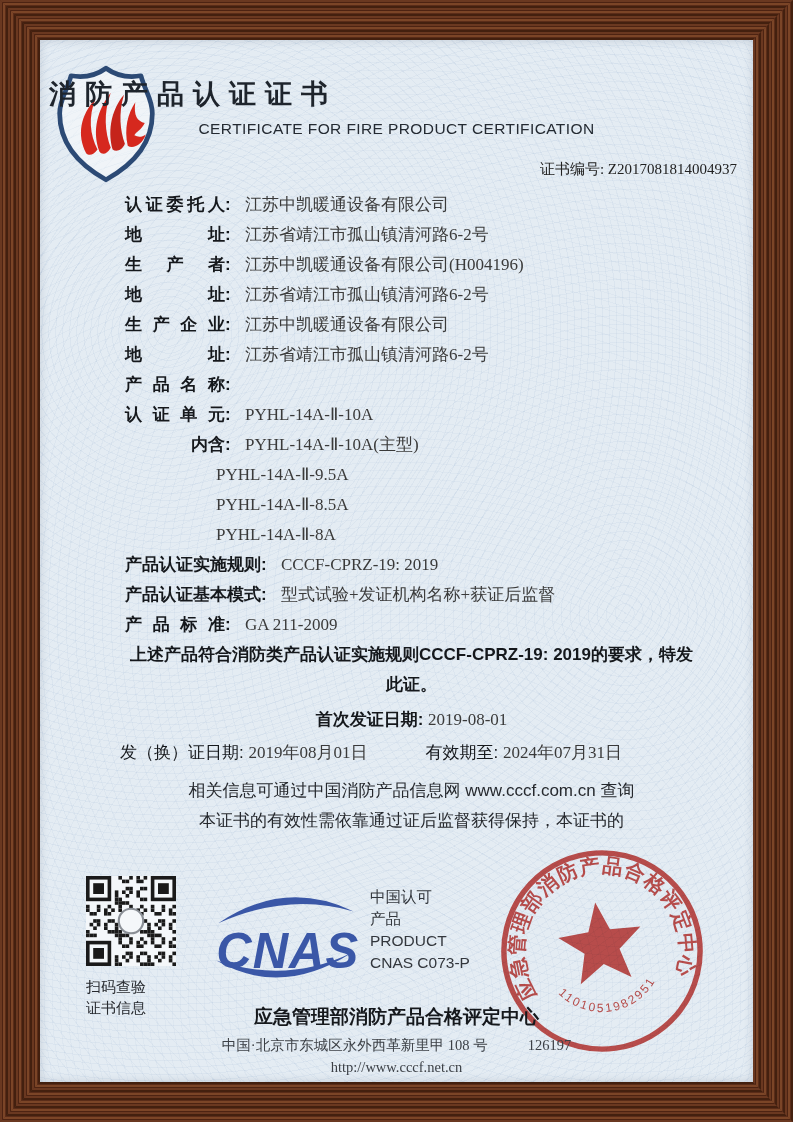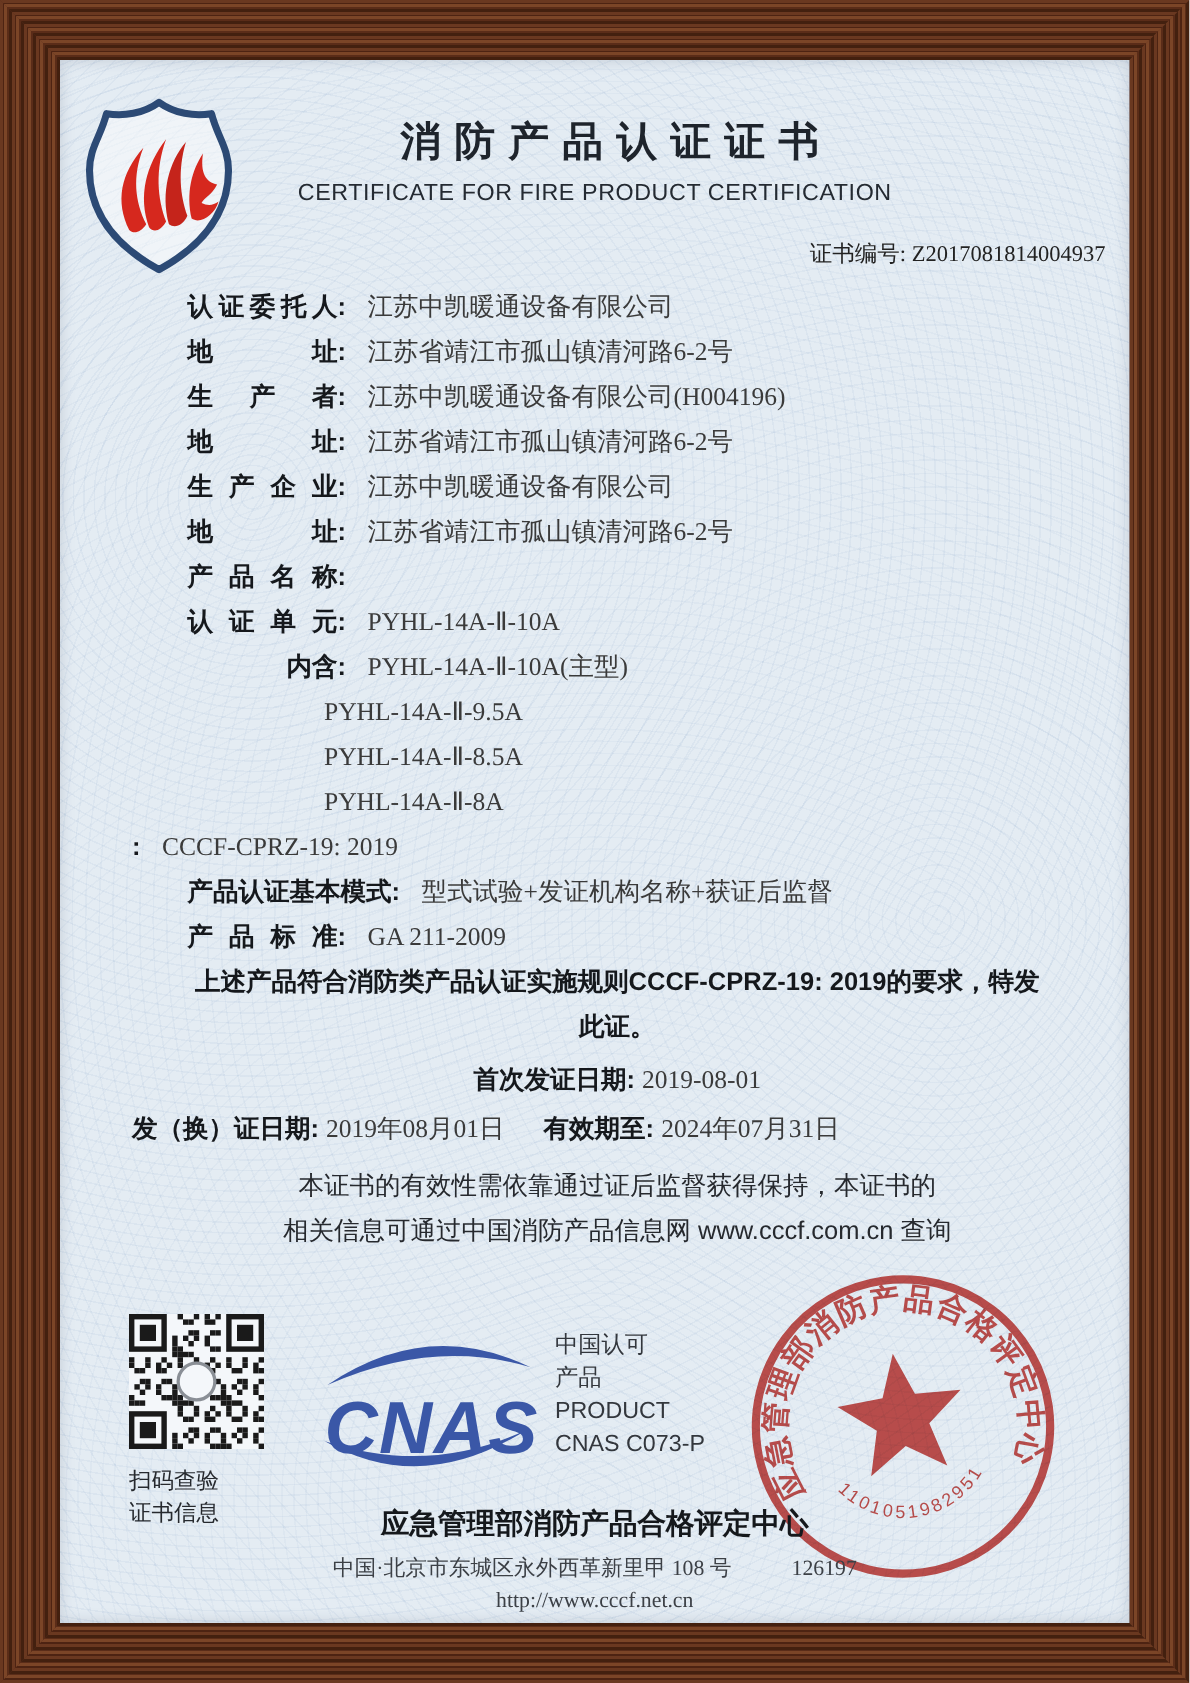--- a/index.html
+++ b/index.html
@@ -23,40 +23,40 @@
 
   
   .cert{position:absolute;left:40px;top:40px;width:713px;height:1042px;background:#e4ecf3;
     background-image:
       repeating-radial-gradient(circle at 18% 28%,rgba(110,145,190,.08) 0 1px,transparent 1px 7px),
       repeating-radial-gradient(circle at 82% 55%,rgba(110,145,190,.07) 0 1px,transparent 1px 9px),
       repeating-radial-gradient(circle at 50% 92%,rgba(110,145,190,.06) 0 1px,transparent 1px 8px);
     box-shadow:inset 0 0 10px rgba(40,50,80,.18);overflow:hidden;}
 
   .logo{position:absolute;left:14px;top:18px;width:104px;height:132px;}
-  .title-cn{position:absolute;left:0;right:0;top:36px;text-align:center;font-size:27px;font-weight:700;
-    letter-spacing:9px;color:#1e242c;text-indent:9px;margin-left:20px;}
+  .title-cn{position:absolute;left:0;right:0;top:36px;font-size:27px;font-weight:700;
+    letter-spacing:9px;color:#1e242c;text-indent:9px;}
   .title-en{position:absolute;left:0;right:0;top:80px;text-align:center;font-size:15.5px;color:#242a32;
     letter-spacing:.4px;}
   .certno{position:absolute;right:16px;top:120px;font-size:15px;color:#222;font-family:"Liberation Serif",serif;}
 
   .rows{position:absolute;left:48px;right:18px;top:150px;font-size:17px;color:#333;}
   .row{display:flex;height:30px;line-height:30px;white-space:nowrap;}
   .lbl{display:inline-block;min-width:100px;font-weight:700;color:#15181c;
     text-align:justify;text-align-last:justify;margin-left:37px;}
   .lbl.compact{text-align-last:right;}
   .colon{display:inline-block;width:12px;font-weight:700;color:#15181c;}
   .val{margin-left:8px;font-family:"Liberation Serif",serif;color:#3a3a3a;}
   .row.subrow{padding-left:120px;}
   .statement{font-weight:700;color:#15181c;line-height:30px;font-size:17px;text-align:center;}
   .center-row{text-align:center;height:30px;line-height:30px;margin-top:5px;font-size:17px;}
   .center-row .b{font-weight:700;color:#15181c;}
   .center-row .v{font-family:"Liberation Serif",serif;color:#3a3a3a;}
   .dates-row{height:30px;line-height:30px;margin-top:3px;font-size:17px;white-space:nowrap;}
-  .dates-row .b{font-weight:700;color:#15181c;}
+  .dates-row .b{font-weight:400;color:#15181c;margin-left:32px;}
   .dates-row .v{font-family:"Liberation Serif",serif;color:#3a3a3a;}
   .gap{display:inline-block;width:26px;}
   .notice{margin-top:8px;text-align:center;font-size:17px;line-height:30px;color:#26292e;}
 
   .qr-block{position:absolute;left:46px;top:836px;width:100px;}
   .qr-caption{font-size:15px;color:#26292e;line-height:21px;margin-top:6px;}
   .cnas-logo{position:absolute;left:166px;top:846px;width:158px;height:108px;}
   .cnas-text{position:absolute;left:330px;top:846px;font-size:15.5px;line-height:22px;color:#33373d;}
 
   .stamp{position:absolute;left:453px;top:802px;width:218px;height:218px;opacity:.88;
@@ -141,20 +141,21 @@
       <div class="row subrow">
           <span class="val">PYHL-14A-Ⅱ-9.5A</span>
         </div>
       <div class="row subrow">
           <span class="val">PYHL-14A-Ⅱ-8.5A</span>
         </div>
       <div class="row subrow">
           <span class="val">PYHL-14A-Ⅱ-8A</span>
         </div>
       <div class="row">
+        <span class="lbl">产品认证实施规则</span>
           <span class="colon">:</span>
           <span class="val">CCCF-CPRZ-19: 2019</span>
       </div>
       <div class="row">
         <span class="lbl">产品认证基本模式</span>
           <span class="colon">:</span>
           <span class="val">型式试验+发证机构名称+获证后监督</span>
       </div>
       <div class="row">
         <span class="lbl">产品标准</span>
@@ -166,22 +167,22 @@
       <div class="statement">此证。</div>
 
       <div class="center-row">
         <span class="b">首次发证日期: </span><span class="v">2019-08-01</span>
       </div>
       <div class="dates-row">
         <span class="b">发（换）证日期: </span><span class="v">2019年08月01日</span><span class="gap"></span><span class="b">有效期至: </span><span class="v">2024年07月31日</span>
       </div>
 
       <div class="notice">
+        <div>相关信息可通过中国消防产品信息网 www.cccf.com.cn 查询</div>
         <div>本证书的有效性需依靠通过证后监督获得保持，本证书的</div>
-        <div>相关信息可通过中国消防产品信息网 www.cccf.com.cn 查询</div>
       </div>
     </div>
 
     <div class="qr-block">
       <svg id="qr" width="90" height="90" viewBox="0 0 25 25">
           <rect x="0" y="0" width="25" height="25" fill="#f4f7fa"></rect>
           <rect x="9" y="0" width="1" height="1" fill="#1a1a1a"></rect>
           <rect x="12" y="0" width="1" height="1" fill="#1a1a1a"></rect>
           <rect x="14" y="0" width="1" height="1" fill="#1a1a1a"></rect>
           <rect x="16" y="0" width="1" height="1" fill="#1a1a1a"></rect>

